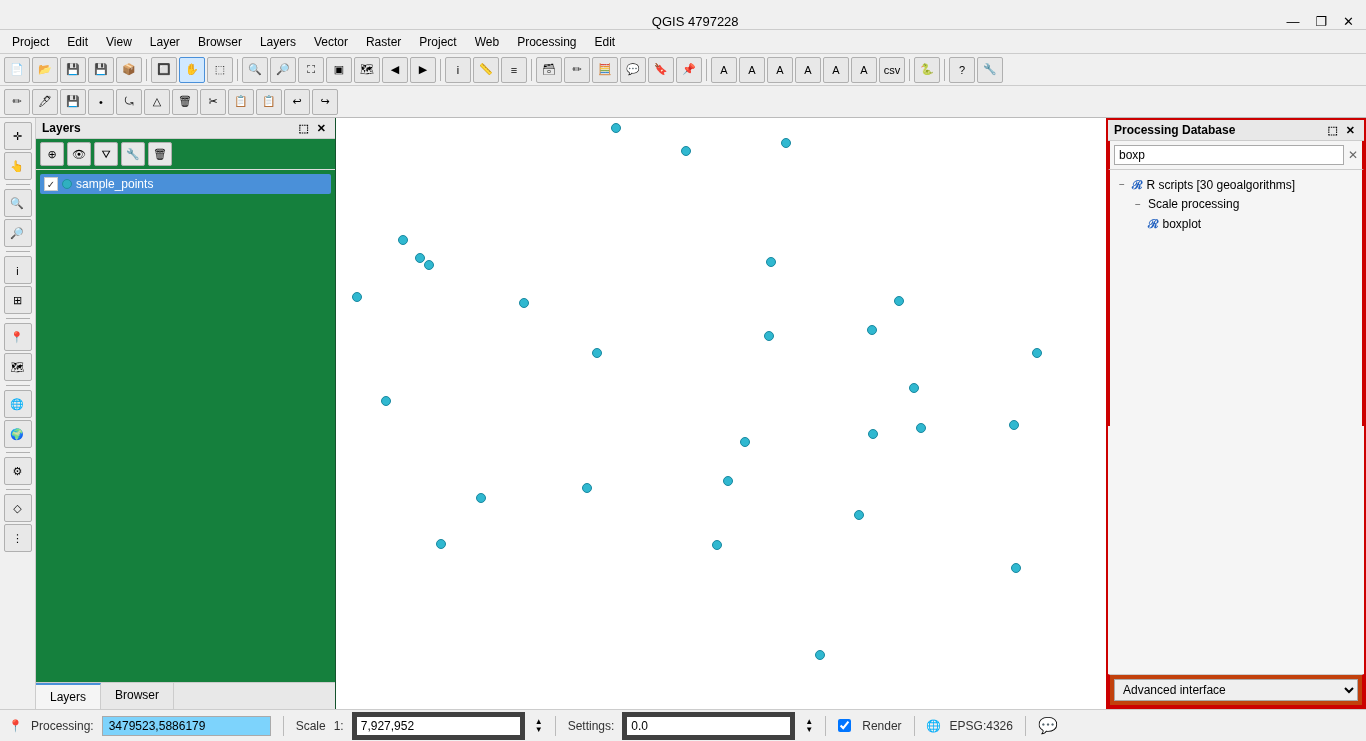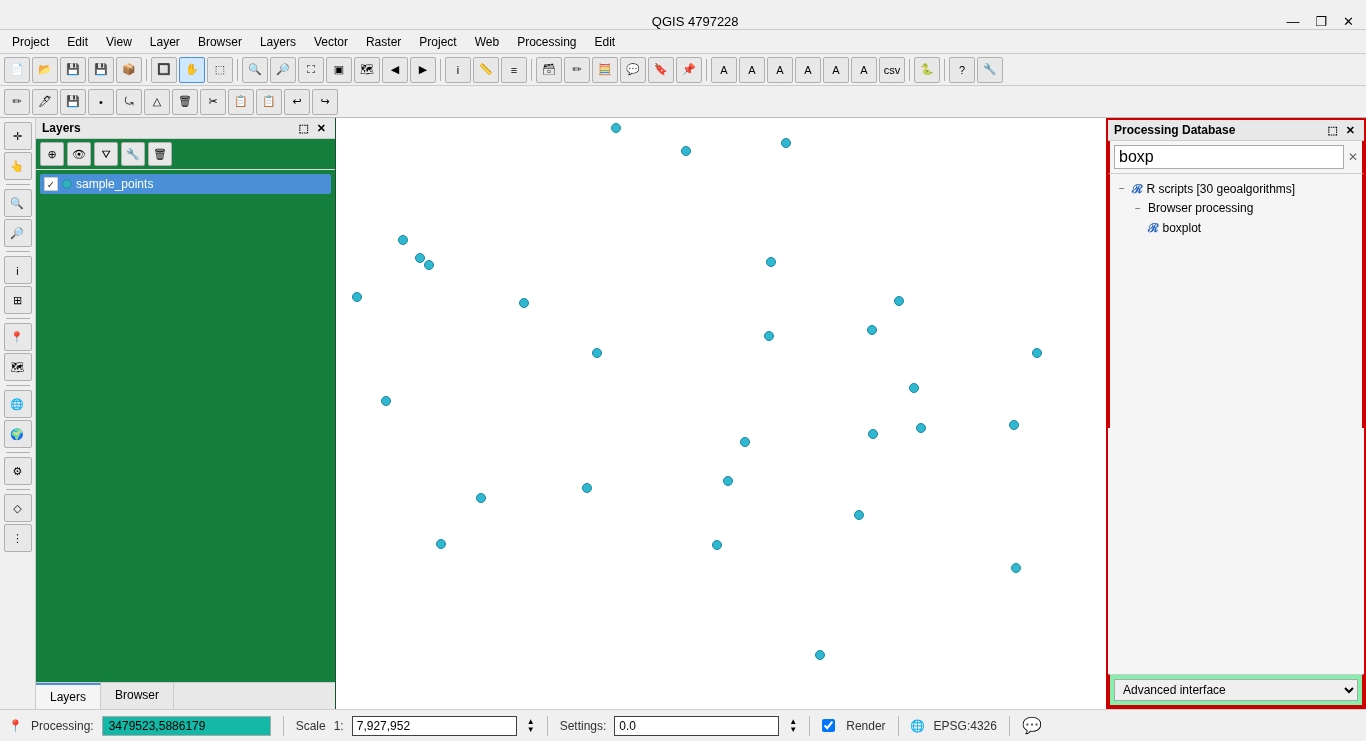--- a/index.html
+++ b/index.html
@@ -224,21 +224,21 @@
       cursor: pointer;
       gap: 4px;
     }
 
     #processing-footer {
       border-top: 1px solid #ccc;
       border-left: 2px solid #cc0000;
       border-right: 2px solid #cc0000;
       border-bottom: 2px solid #cc0000;
       padding: 4px;
-      background: #86efac;
+      background: #c2410c;
     }
     #processing-footer select {
       width: 100%;
       font-size: 12px;
       padding: 2px 4px;
       border: 1px solid #aaa;
     }
 
     
     #statusbar {
@@ -249,26 +249,26 @@
       align-items: center;
       padding: 0 8px;
       gap: 8px;
       font-size: 12px;
     }
     .status-sep { width: 1px; height: 20px; background: #bbb; margin: 0 4px; }
     .status-input {
       border: 1px solid #aaa;
       padding: 2px 6px;
       font-size: 12px;
-      background: #14b8a6;
+      background: #7dd3fc;
       min-width: 160px;
     }
     .status-label { color: #333; }
     .status-scale-input {
-      border: 1px solid #404040;
+      border: 5px solid #404040;
       padding: 2px 4px;
       font-size: 12px;
       background: white;
       min-width: 90px;
     }
     .status-spinner {
       display: flex;
       flex-direction: column;
       margin-left: 2px;
     }
@@ -485,35 +485,35 @@
 
   <div id="processing-outer">
     <div id="processing-outer-header">
       <span>Processing Database</span>
       <div class="header-btns">
         <span class="header-btn">⬚</span>
         <span class="header-btn">✕</span>
       </div>
     </div>
     <div id="processing-search">
-      <input type="text" style="flex: 1 1 0%; border: 1px solid rgb(170, 170, 170); padding: 2px 4px; font-size: 16px; outline: none;" value="boxp">
+      <input type="text" style="flex: 1 1 0%; border: 1px solid rgb(170, 170, 170); padding: 2px 4px; font-size: 12px; outline: none;" value="boxp">
       <span style="cursor:pointer; margin-left:4px; color:#666;">✕</span>
     </div>
     <div id="processing-tree">
 
       <div class="tree-item">
         <span class="tree-toggle">−</span>
         <span class="tree-icon" style="color:#2060c0; font-weight:bold;">ℛ</span>
         <span class="tree-label">R scripts [30 geoalgorithms]</span>
       </div>
 
       <div class="tree-children">
         <div class="tree-sub-item">
           <span class="tree-toggle">−</span>
-          <span class="tree-label">Browser processing</span>
+          <span class="tree-label">Scale processing</span>
         </div>
 
         <div class="tree-children">
           <div class="tree-sub-item">
             <span class="tree-icon" style="color:#2060c0; font-weight:bold;">ℛ</span>
             <span class="tree-label">boxplot</span>
           </div>
         </div>
       </div>
     </div>

